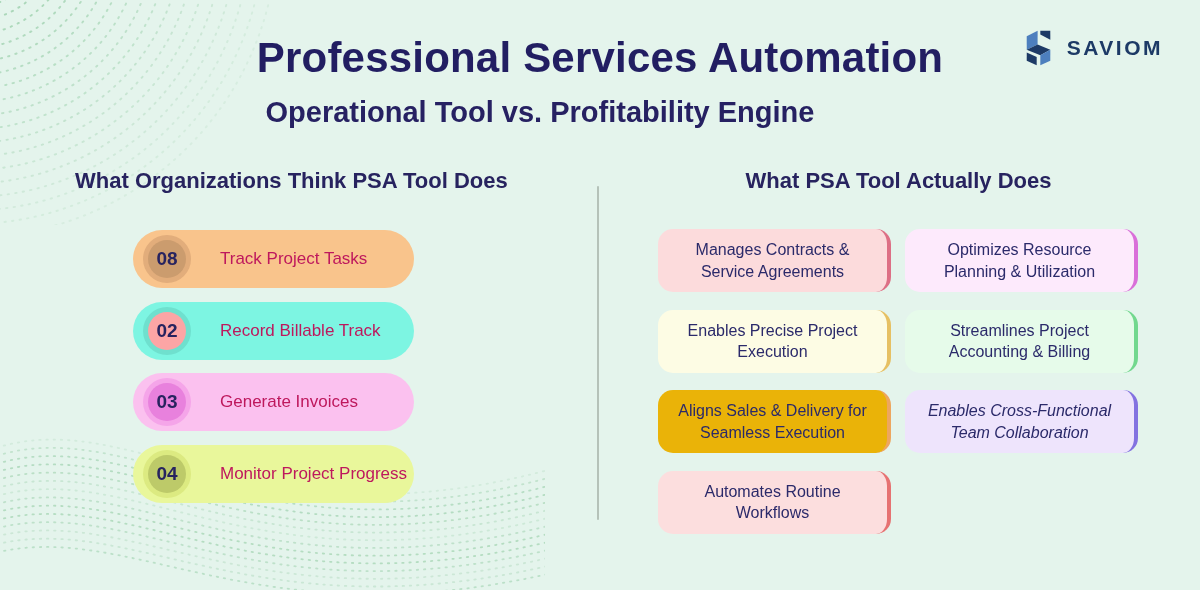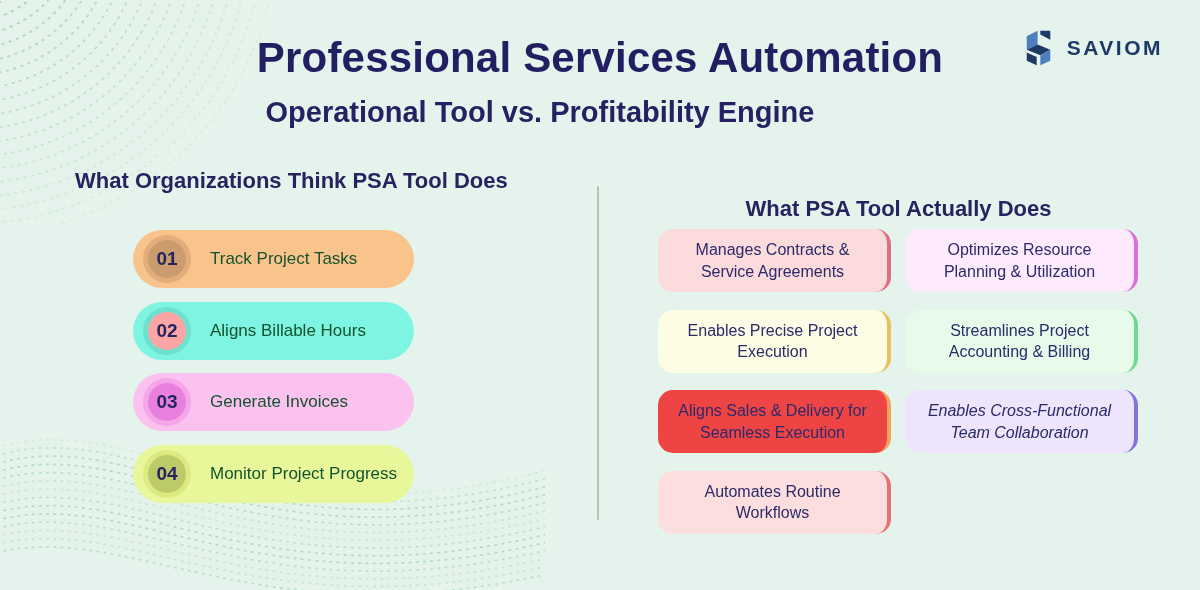--- a/index.html
+++ b/index.html
@@ -25,42 +25,42 @@
   }
 
   .logo { position:absolute; top:30px; right:37px; display:flex; align-items:center; gap:14px; }
   .logo-text { font-size:21px; font-weight:700; letter-spacing:2.5px; color:#1d3a66; }
 
   .section-heading {
     position:absolute; top:168px; font-size:22px; font-weight:600;
     color:#27235f;
   }
   .heading-left { left:75px; }
-  .heading-right { left:658px; width:481px; text-align:center;margin-top:28px; }
+  .heading-right { left:658px; width:481px; text-align:center; }
 
   .divider {
     position:absolute; left:597px; top:186px; width:2px; height:334px;
     background:#b5c2b9; border-radius:1px;
   }
 
   .pill-list {
     position:absolute; left:133px; top:230px;
     display:flex; flex-direction:column; gap:13.5px;
   }
   .pill {
     width:281px; height:58px; border-radius:29px;
     display:flex; align-items:center; padding-left:10px;
   }
   .badge {
     width:38px; height:38px; border-radius:50%; flex:0 0 38px;
     display:flex; align-items:center; justify-content:center;
     font-size:19px; font-weight:700; color:#27235f;
     margin-left:5px;
   }
-  .pill-label { margin-left:24px; font-size:17px; font-weight:500; color:#14532d; }
+  .pill-label { margin-left:34px; font-size:17px; font-weight:500; color:#be185d; }
 
   .card-grid {
     position:absolute; left:658px; top:229px;
     display:grid; grid-template-columns:233px 233px;
     grid-auto-rows:63px; column-gap:14px; row-gap:17.5px;
   }
   .card {
     border-radius:15px; border-right:4px solid transparent;
     display:flex; align-items:center; justify-content:center;
     text-align:center; padding:6px 14px;
@@ -123,40 +123,40 @@
     <span class="logo-text">SAVIOM</span>
   </div>
 
   <div class="section-heading heading-left">What Organizations Think PSA Tool Does</div>
   <div class="section-heading heading-right">What PSA Tool Actually Does</div>
 
   <div class="divider"></div>
 
   <div class="pill-list">
     <div class="pill" style="background: rgb(249, 196, 140);">
-      <div class="badge" style="background: rgb(203, 156, 110); box-shadow: rgb(226, 173, 123) 0px 0px 0px 5px;">01</div>
+      <div class="badge" style="background: rgb(203, 156, 110); box-shadow: rgb(226, 173, 123) 0px 0px 0px 5px;">08</div>
       <div class="pill-label">Track Project Tasks</div>
     </div>
     <div class="pill" style="background: rgb(125, 245, 226);">
       <div class="badge" style="background: #fca5a5; box-shadow: rgb(111, 224, 206) 0px 0px 0px 5px;">02</div>
-      <div class="pill-label">Aligns Billable Hours</div>
+      <div class="pill-label">Record Billable Track</div>
     </div>
     <div class="pill" style="background: rgb(251, 193, 239);">
       <div class="badge" style="background: rgb(232, 129, 221); box-shadow: rgb(245, 165, 233) 0px 0px 0px 5px;">03</div>
       <div class="pill-label">Generate Invoices</div>
     </div>
     <div class="pill" style="background: rgb(233, 247, 155);">
       <div class="badge" style="background: rgb(189, 202, 105); box-shadow: rgb(220, 234, 129) 0px 0px 0px 5px;">04</div>
       <div class="pill-label">Monitor Project Progress</div>
     </div>
   </div>
 
   <div class="card-grid">
     <div class="card" style="background: rgb(252, 219, 220); border-right-color: rgb(221, 111, 133);">Manages Contracts &amp; Service Agreements</div>
     <div class="card" style="background: rgb(253, 234, 252); border-right-color: rgb(217, 111, 217);">Optimizes Resource Planning &amp; Utilization</div>
     <div class="card" style="background: rgb(253, 252, 228); border-right-color: rgb(230, 192, 99);">Enables Precise Project Execution</div>
     <div class="card" style="background: rgb(230, 251, 234); border-right-color: rgb(114, 216, 142);">Streamlines Project Accounting &amp; Billing</div>
-    <div class="card" style="background: #ef4444; border-right-color: rgb(237, 166, 95);">Aligns Sales &amp; Delivery for Seamless Execution</div>
+    <div class="card" style="background: #eab308; border-right-color: rgb(237, 166, 95);">Aligns Sales &amp; Delivery for Seamless Execution</div>
     <div class="card" style="background: rgb(238, 228, 252); border-right-color: rgb(131, 114, 224); font-style: italic;">Enables Cross-Functional Team Collaboration</div>
     <div class="card" style="background: rgb(252, 222, 222); border-right-color: rgb(230, 114, 114);">Automates Routine Workflows</div>
   </div>
 
 </div>
 
 </body></html>

